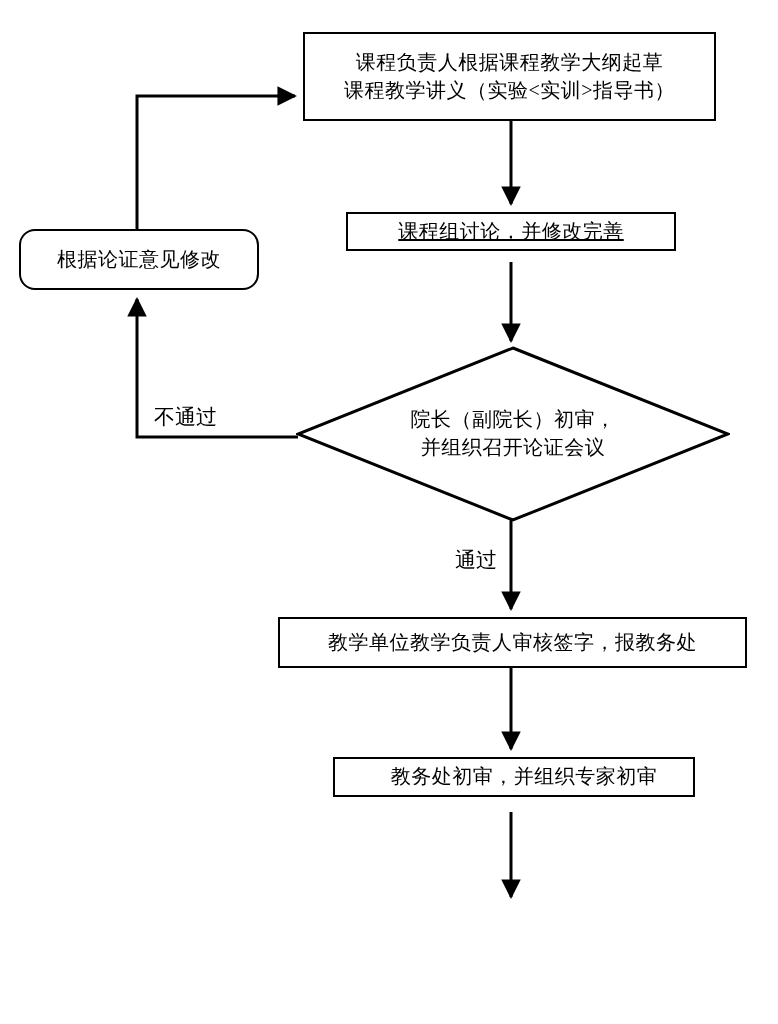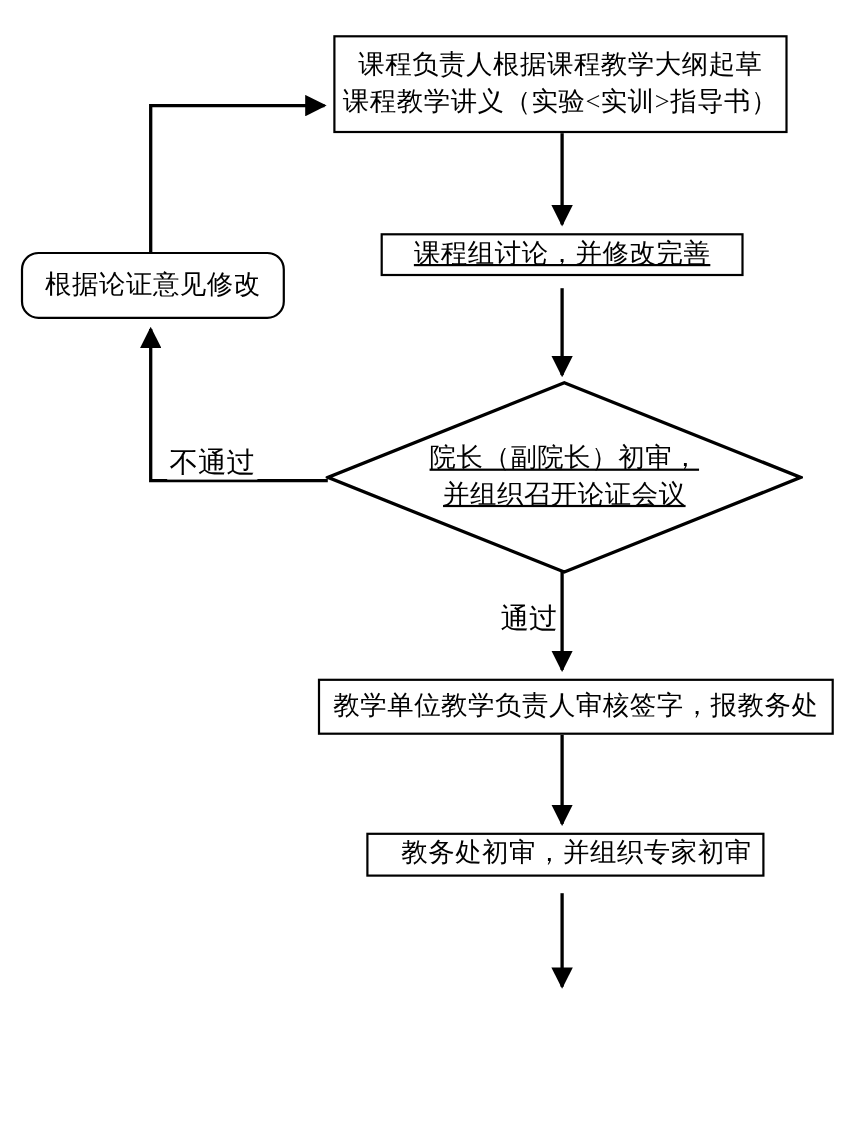--- a/index.html
+++ b/index.html
@@ -35,44 +35,43 @@
     text-align: center;
     color: #000000;
     background: #ffffff;
   }
   .node.rect {
     border: 2px solid #000000;
   }
   .node-text {
     display: block;
     line-height: 1.38;
-    font-size: 24px;
+    font-size: 20px;
     letter-spacing: 0.5px;
     white-space: pre-line;
     color: #000000;
   }
   .node.diamond {
     background: transparent;
     border: none;
   }
   .diamond-shape {
     position: absolute;
     left: 0;
     top: 0;
     width: 100%;
     height: 100%;
   }
   .diamond-label {
     position: relative;
     z-index: 2;
-    text-decoration: underline;
   }
   .edge-label {
     position: absolute;
-    font-size: 26px;
+    font-size: 21px;
     color: #000000;
     background: #ffffff;
     padding: 0 2px;
     white-space: nowrap;
     line-height: 1.2;
   }
 </style>
 </head>
 <body>
 
@@ -128,21 +127,21 @@
   </div>
 
   <div class="node diamond" style="left:296px; top:346px; width:434px; height:176px;">
     <svg class="diamond-shape" viewBox="0 0 434 176" preserveAspectRatio="none" xmlns="http://www.w3.org/2000/svg">
       <polygon points="217,2 432,88 217,174 2,88" fill="#ffffff" stroke="#000000" stroke-width="3" vector-effect="non-scaling-stroke"></polygon>
     </svg>
     <span class="node-text diamond-label">院长（副院长）初审，
 并组织召开论证会议</span>
   </div>
 
-  <div class="node rect" style="left:289px; top:617px; width:469px; height:51px;">
+  <div class="node rect" style="left:278px; top:617px; width:469px; height:51px;">
     <span class="node-text">教学单位教学负责人审核签字，报教务处</span>
   </div>
 
   <div class="node rect" style="left:333px; top:757px; width:362px; height:40px;padding-left:20px;">
     <span class="node-text">教务处初审，并组织专家初审</span>
   </div>
 
 
   <div class="edge-label" style="left:152px; top:405px;">不通过</div>
 

